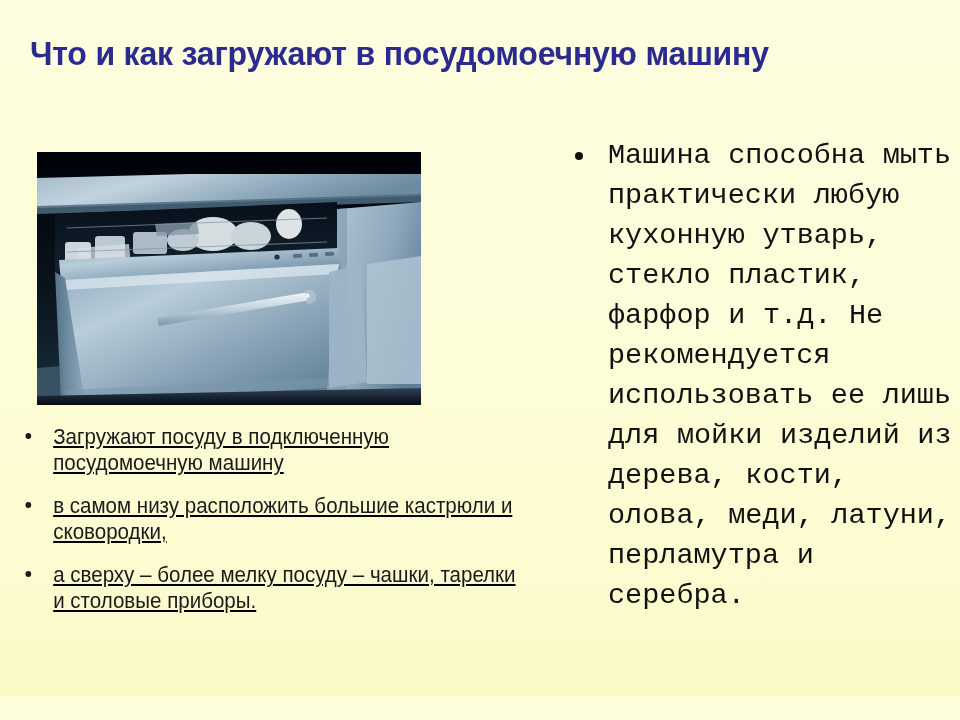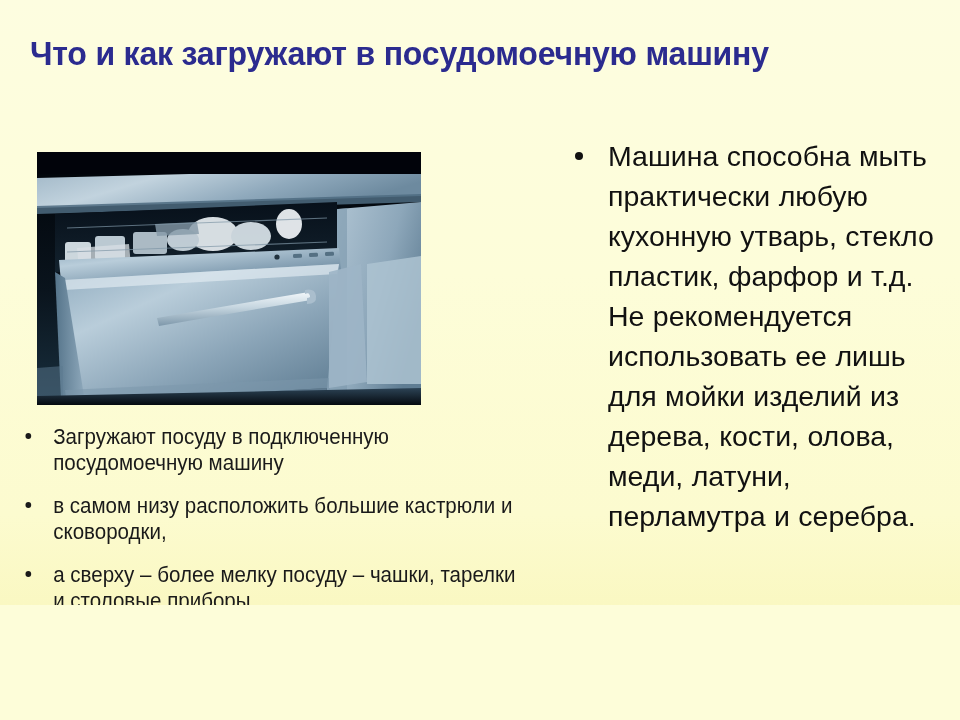--- a/index.html
+++ b/index.html
@@ -11,21 +11,21 @@
     width: 960px;
     height: 720px;
     overflow: hidden;
     background: #fdfdd9;
     font-family: "Liberation Sans", sans-serif;
   }
 
   .slide {
     position: relative;
     width: 960px;
-    height: 605px;
+    height: 696px;
     box-sizing: border-box;
     background: linear-gradient(180deg, #fdfde0 0%, #fdfdd9 45%, #fcfbcf 85%, #faf8c2 100%);
     overflow: hidden;
   }
 
   
   .slide-title {
     position: absolute;
     left: 30px;
     top: 34px;
@@ -63,20 +63,21 @@
 
   
   .left-list {
     position: absolute;
     left: 14px;
     top: 424px;
     width: 530px;
     margin: 0;
     padding: 0;
     list-style: none;
+    text-decoration: underline;
   }
   .left-list li {
     position: relative;
     padding-left: 41px;
     margin-bottom: 17px;
     font-family: "Liberation Sans", sans-serif;
     font-size: 21.5px;
     line-height: 26px;
     color: #1a1a1a;
     transform: scaleX(0.955);
@@ -99,21 +100,21 @@
     left: 566px;
     top: 136px;
     width: 390px;
     margin: 0;
     padding: 0;
     list-style: none;
   }
   .right-list li {
     position: relative;
     padding-left: 42px;
-    font-family: Liberation Sans, sans-serif;
+    font-family: Liberation Mono, monospace;
     font-size: 28.5px;
     line-height: 40px;
     color: #111111;
     word-spacing: 0.5px;
   }
   .right-list .bullet {
     position: absolute;
     left: 9px;
     top: 16px;
     width: 8px;

